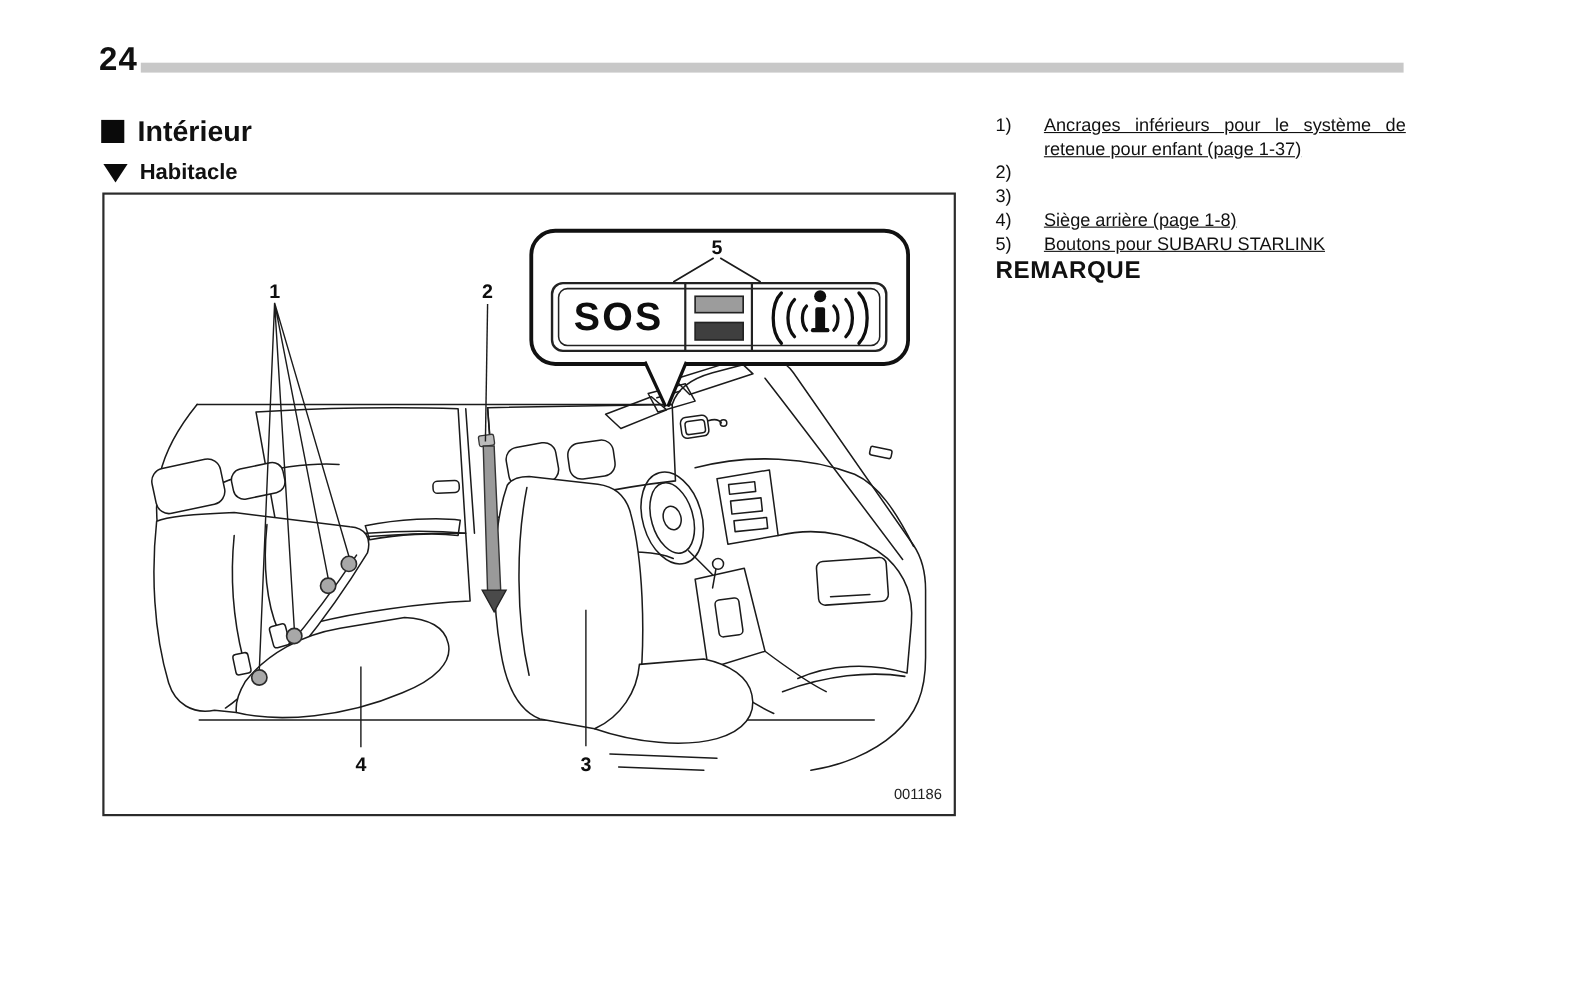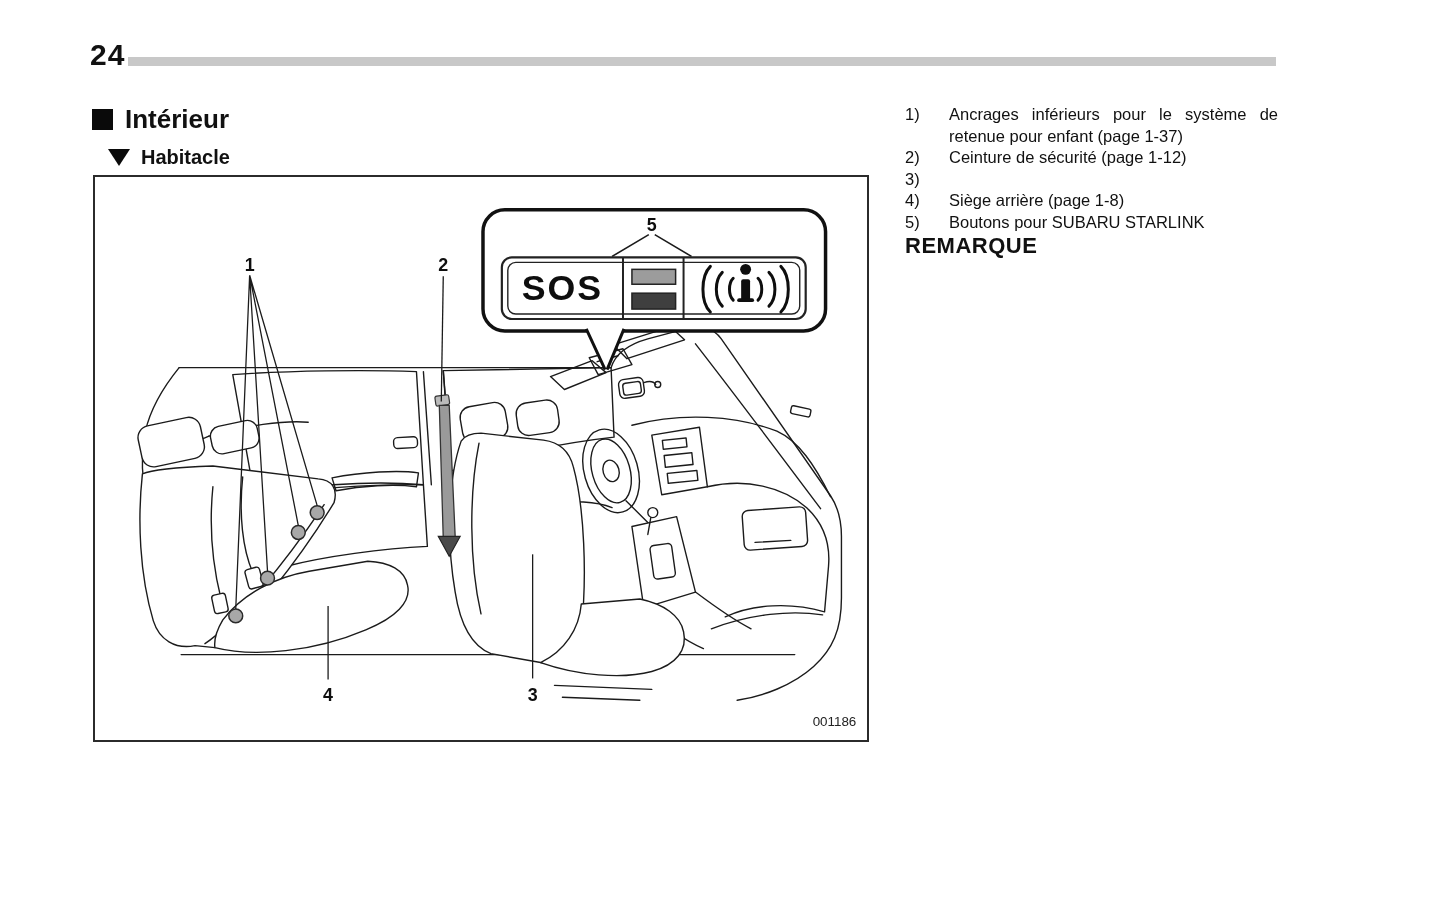--- a/index.html
+++ b/index.html
@@ -7,37 +7,37 @@
   .page{position:relative;width:1327px;height:909px;background:#fff;overflow:hidden;}
 
   
   .page-number{position:absolute;left:90px;top:38px;font-size:30px;font-weight:bold;letter-spacing:1px;}
   .header-rule{position:absolute;left:128px;top:57px;width:1148px;height:9px;background:#c8c8c8;}
 
   
   .section-heading{position:absolute;left:92px;top:104px;display:flex;align-items:center;justify-content:center;}
   .square-marker{width:21px;height:21px;background:#0a0a0a;margin-right:12px;}
   .section-title{font-size:26px;font-weight:bold;}
-  .sub-heading{position:absolute;left:108px;top:146px;display:flex;align-items:center;text-align:center;}
+  .sub-heading{position:absolute;left:94px;top:146px;display:flex;align-items:center;text-align:center;}
   .tri-marker{width:0;height:0;border-left:11px solid transparent;border-right:11px solid transparent;border-top:17px solid #0a0a0a;margin-right:11px;}
   .sub-title{font-size:20px;font-weight:bold;}
 
   
   .figure-frame{position:absolute;left:93px;top:175px;width:776px;height:567px;border:2px solid #2b2b2b;background:#fff;box-sizing:border-box;}
   .figure-frame svg{position:absolute;left:0;top:0;width:100%;height:100%;}
   .fig-label{font:bold 18px "Liberation Sans","DejaVu Sans",sans-serif;fill:#0e0e0e;text-anchor:middle;}
   .fig-code{font:13.5px "Liberation Sans","DejaVu Sans",sans-serif;fill:#222;text-anchor:end;}
   .sos-text{font:600 36px "Liberation Sans","DejaVu Sans",sans-serif;fill:#0e0e0e;text-anchor:middle;letter-spacing:2px;}
 
   
   .right-col{position:absolute;left:905px;top:104px;width:373px;}
   .legend{font-size:16.5px;line-height:21.5px;}
   .legend-item{display:flex;}
   .legend-num{width:44px;flex:none;}
-  .legend-text{flex:1;text-align:justify;text-align-last:left;}
+  .legend-text{flex:1;text-align:justify;text-align-last:left;text-decoration:underline;}
   .note-title{font-size:22px;font-weight:bold;letter-spacing:0.5px;}
   .note-body{margin-top:9px;font-size:17px;font-weight:bold;line-height:22.4px;text-align:justify;text-align-last:left;}
 </style>
 </head>
 <body>
 
 <div class="page">
 
   <div class="page-number">24</div>
   <div class="header-rule"></div>
@@ -178,21 +178,20 @@
   </div>
 
   <div class="right-col">
     <div class="legend">
       <div class="legend-item">
         <span class="legend-num">1)</span>
         <span class="legend-text">Ancrages inférieurs pour le système de retenue pour enfant (page 1-37)</span>
       </div>
       <div class="legend-item">
         <span class="legend-num">2)</span>
-        <span class="legend-text">Ceinture de sécurité (page 1-12)</span>
       </div>
       <div class="legend-item">
         <span class="legend-num">3)</span>
       </div>
       <div class="legend-item">
         <span class="legend-num">4)</span>
         <span class="legend-text">Siège arrière (page 1-8)</span>
       </div>
       <div class="legend-item">
         <span class="legend-num">5)</span>

